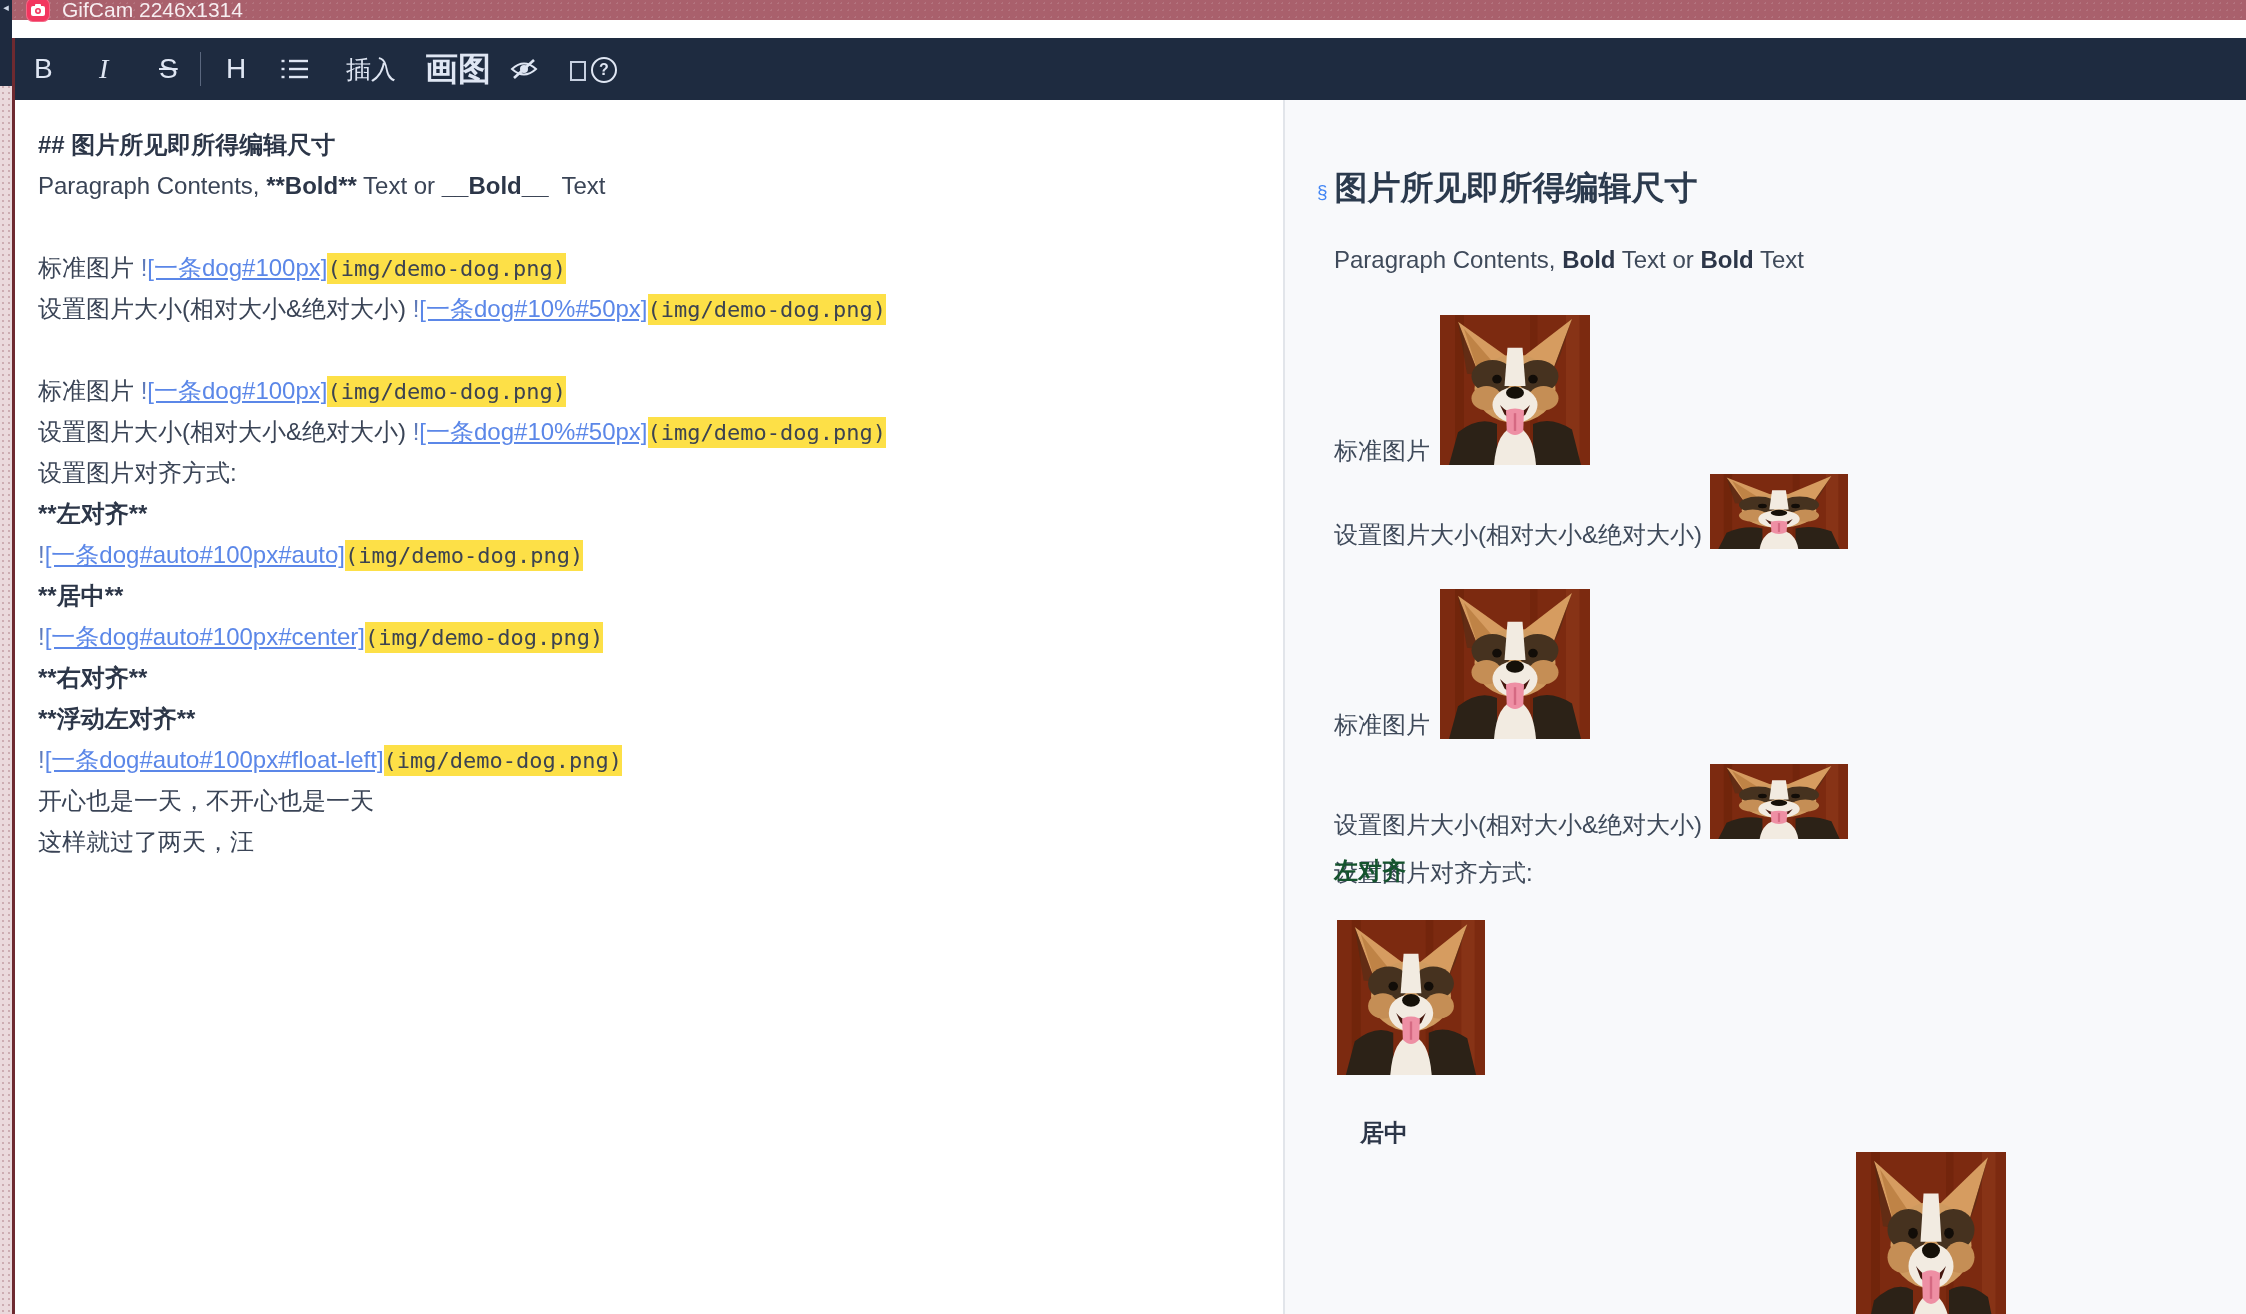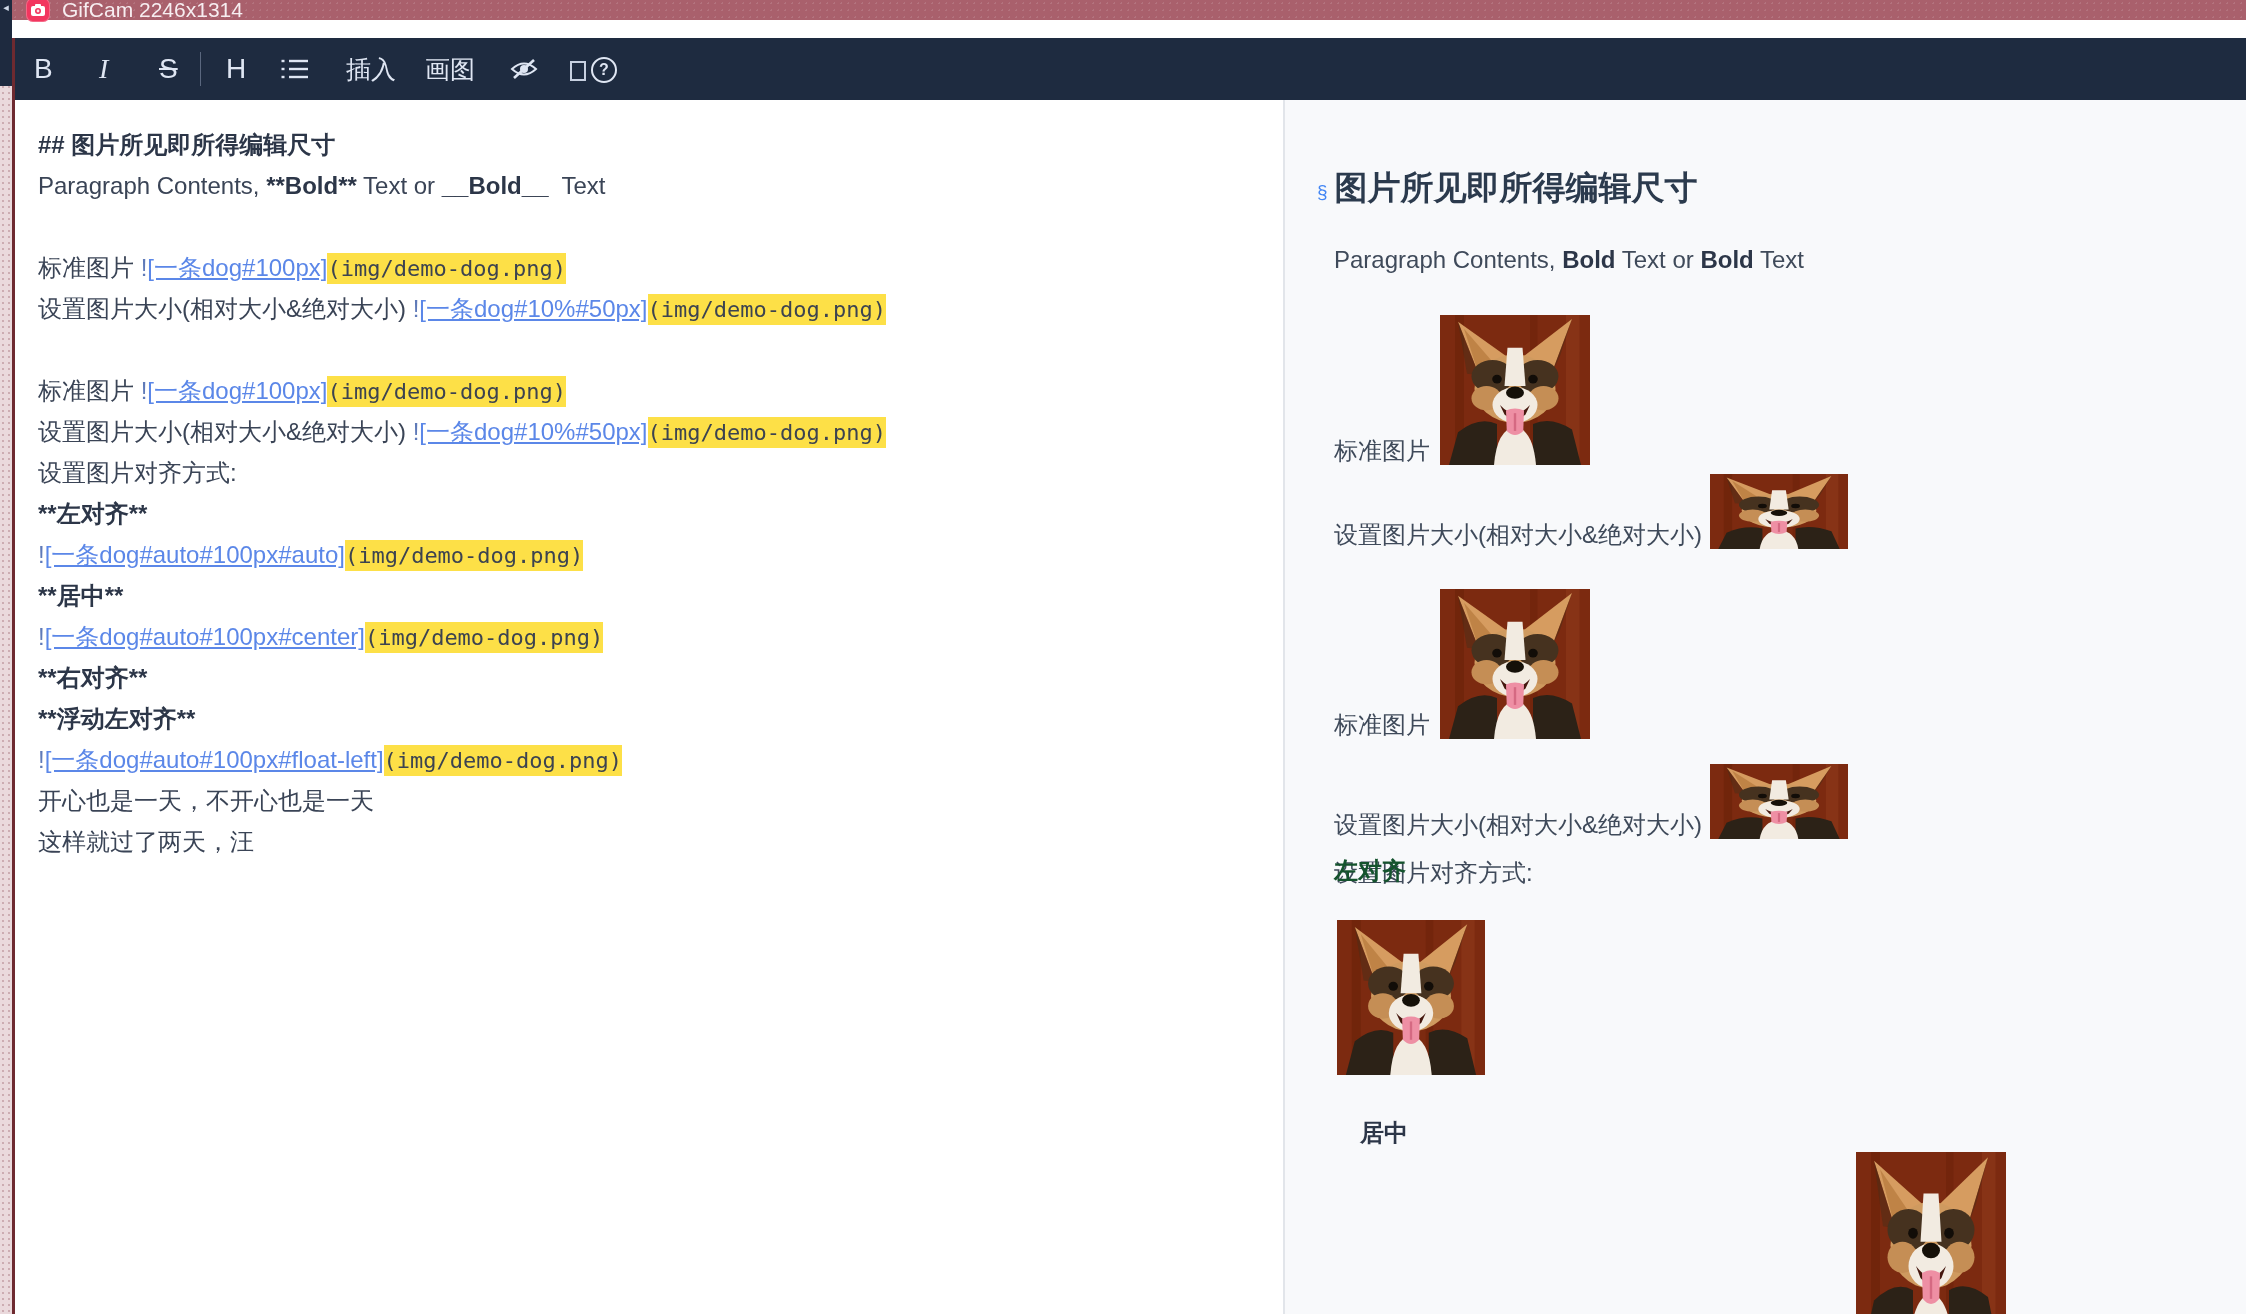--- a/index.html
+++ b/index.html
@@ -23,21 +23,21 @@
   
   .toolbar{position:absolute;left:15px;top:38px;width:2231px;height:62px;background:#1e2b40;}
   .tb{position:absolute;top:0;height:62px;display:flex;align-items:center;color:#dfe6f3;cursor:pointer;}
   .tb-b{left:19px;font-size:28px;}
   .tb-i{left:84px;font-size:28px;font-style:italic;font-family:"Liberation Serif",serif;}
   .tb-s{left:144px;font-size:28px;text-decoration:line-through;}
   .tb-div{left:185px;top:14px;height:34px;width:1px;background:#5a677e;position:absolute;}
   .tb-h{left:211px;font-size:28px;}
   .tb-list{left:266px;}
   .tb-ins{left:331px;font-size:25px;}
-  .tb-draw{left:410px;font-size:25px;}
+  .tb-draw{left:410px;font-size:33px;font-weight:bold;}
   .tb-eye{left:494px;}
   .tb-sq{left:555px;top:23px;width:12px;height:16px;border:2px solid #c7d0e0;position:absolute;}
   .tb-help{left:576px;top:19px;width:22px;height:22px;border:2px solid #dfe6f3;border-radius:50%;
     position:absolute;color:#dfe6f3;font-size:16px;font-weight:bold;text-align:center;line-height:22px;}
   
   .editor{position:absolute;left:15px;top:100px;width:1268px;height:1214px;background:#ffffff;}
   .pane-div{position:absolute;left:1283px;top:100px;width:2px;height:1214px;background:#e2e5ea;}
   .preview{position:absolute;left:1285px;top:100px;width:961px;height:1214px;background:#f8f9fb;overflow:hidden;}
   
   .ed-lines{position:absolute;left:23px;top:24px;font-size:24px;color:#3a4456;}

